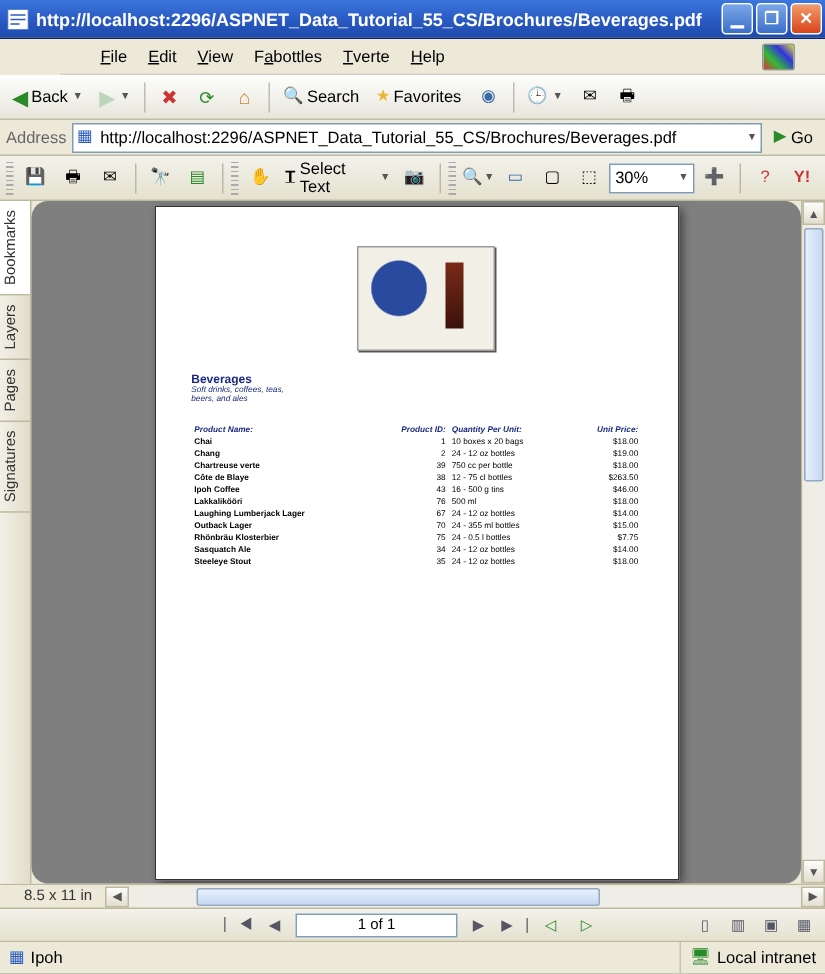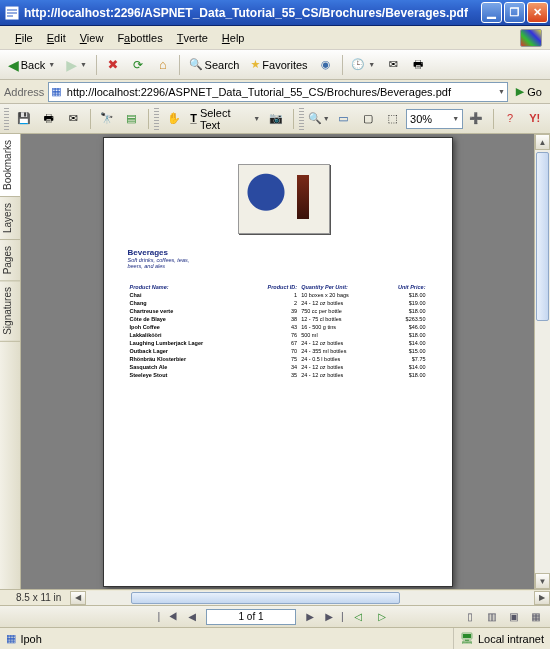--- a/index.html
+++ b/index.html
@@ -8,21 +8,21 @@
 
   
   .titlebar { height: 26px; background: linear-gradient(to bottom,#3b77dd 0%,#2a5bc4 50%,#1e4aac 100%); display: flex; align-items: center; color: #fff; font-size: 12px; padding: 0 2px 0 4px; border-bottom: 1px solid #0a246a; }
   .titlebar .appicon { width: 16px; height: 16px; margin-right: 4px; display:flex;align-items:center;justify-content:center;}
   .titlebar .title { flex: 1; white-space: nowrap; overflow: hidden; text-overflow: ellipsis; font-weight: bold; }
   .winbtns { display: flex; gap: 2px; }
   .winbtn { width: 21px; height: 21px; background: linear-gradient(to bottom,#7ba7e8,#3b6fc9); border: 1px solid #fff; border-radius: 3px; display:flex;align-items:center;justify-content:center; color:#fff; font-weight:bold; font-size:11px;}
   .winbtn.close { background: linear-gradient(to bottom,#f49b6a,#d8441b); }
 
   
-  .menubar { height: 24px; background: #ece9d8; display: flex; align-items: center; padding: 0 8px; border-bottom: 1px solid #d4d0c8; }
+  .menubar { height: 24px; background: #ece9d8; display: flex; align-items: center; padding: 0 20px; border-bottom: 1px solid #d4d0c8; margin-left: 40px; }
   .menubar .menuitem { padding: 3px 7px; cursor: default; }
   .menubar .menuitem u { text-decoration: underline; }
   .menubar .spacer { flex: 1; }
   .winflag { width: 22px; height: 18px; background:linear-gradient(45deg,#d33,#3b3,#33d,#dd3); border:1px solid #999; border-radius:2px; }
 
   
   .navbar { height: 30px; background: linear-gradient(to bottom,#fefefe,#e7e5da); display: flex; align-items: center; padding: 0 4px; border-bottom: 1px solid #c0bcaa; gap:3px;}
   .tbtn { height: 22px; min-width:22px; padding:0 4px; display: flex; align-items: center; justify-content:center; border-radius:3px; cursor:default; gap:2px;}
   .sep { width:1px; height:20px; background:#c0bcaa; margin:0 2px; }
   .ico { display:inline-block; line-height:1; }
@@ -42,21 +42,21 @@
   .pdfsel { display:flex; align-items:center; gap:3px; padding:0 3px; height:24px; }
   .zoombox { height:20px; border:1px solid #7f9db9; background:#fff; display:flex; align-items:center; padding:0 3px; width:60px; justify-content:space-between;}
   .psep { width:1px; height:20px; background:#bdb99f; margin:0 3px;}
 
   
   .workspace { flex:1; display:flex; position:relative; background:#ece9d8; min-height:0;}
   .sidetabs { width:21px; background:linear-gradient(to right,#f2f0e6,#e0ddca); border-right:1px solid #bdb99f; display:flex; flex-direction:column; }
   .sidetab { writing-mode: vertical-rl; transform: rotate(180deg); padding:6px 2px; font-size:10px; color:#333; border-top:1px solid #bdb99f; text-align:center; cursor:default;}
   .sidetab.active { background:#fff; }
 
-  .docarea { flex:1; background:#7f7f7f; position:relative; overflow:hidden; display:flex; align-items:center; justify-content:center;}
+  .docarea { flex:1; background:#7f7f7f; position:relative; overflow:hidden; display:flex; align-items:center; justify-content:center;border-radius:11px;}
   .vscroll { width:16px; background:#ece9d8; border-left:1px solid #bdb99f; display:flex; flex-direction:column;}
   .vscroll .arr { height:16px; background:linear-gradient(#fdfdfb,#e1ded0); border:1px solid #bdb99f; display:flex;align-items:center;justify-content:center;font-size:8px;color:#555;}
   .vscroll .track { flex:1; background:#efeee6; position:relative;}
   .vscroll .thumb { position:absolute; left:1px; right:1px; top:2px; height:40%; background:linear-gradient(to right,#e8f0fb,#c5d7f0); border:1px solid #8fa8c8; border-radius:2px;}
   .hscroll { height:16px; background:#ece9d8; border-top:1px solid #bdb99f; display:flex; align-items:center;}
   .hscroll .dim { width:70px; padding-left:16px; color:#333; font-size:10px;}
   .hscroll .arrh { width:16px; height:14px; background:linear-gradient(#fdfdfb,#e1ded0); border:1px solid #bdb99f; display:flex;align-items:center;justify-content:center;font-size:8px;color:#555;}
   .hscroll .trackh { flex:1; background:#efeee6; position:relative; height:14px;}
   .hscroll .thumbh { position:absolute; top:1px; bottom:1px; left:10%; width:60%; background:linear-gradient(to bottom,#e8f0fb,#c5d7f0); border:1px solid #8fa8c8; border-radius:2px;}
 
@@ -72,21 +72,21 @@
   .page .bsub { color:#1a2a80; font-style:italic; font-size:5.5px; line-height:1.1; max-width:68px;}
   .ptable { margin-top:14px; width:100%; border-collapse:collapse;}
   .ptable th { color:#1a2a80; font-style:italic; font-weight:bold; text-align:left; padding:1px 2px; font-size:5.5px;}
   .ptable th.r, .ptable td.r { text-align:right; }
   .ptable td { padding:1px 2px; font-size:5.5px; color:#000;}
   .ptable td.name { font-weight:bold; }
 
   
   .pager { height:22px; background:linear-gradient(to bottom,#f3f2eb,#e4e1cf); border-top:1px solid #bdb99f; display:flex; align-items:center; justify-content:center; gap:4px; position:relative;}
   .pager .pbtn { width:20px; height:18px; display:flex; align-items:center; justify-content:center; color:#556; font-size:10px;}
-  .pager .pgbox { height:16px; width:90px; border:1px solid #7f9db9; background:#fff; display:flex; align-items:center; justify-content:center; font-size:10px;}
+  .pager .pgbox { height:16px; width:108px; border:1px solid #7f9db9; background:#fff; display:flex; align-items:center; justify-content:center; font-size:10px;}
   .pager .right { position:absolute; right:4px; display:flex; gap:2px;}
 
   
   .status { height:22px; background:#ece9d8; border-top:1px solid #bdb99f; display:flex; align-items:center; padding:0 6px; gap:4px; font-size:11px;}
   .status .fill { flex:1;}
   .status .zone { display:flex; align-items:center; gap:4px; border-left:1px solid #c7c4b4; padding-left:6px; height:100%;}
 </style>
 </head>
 <body>
 

